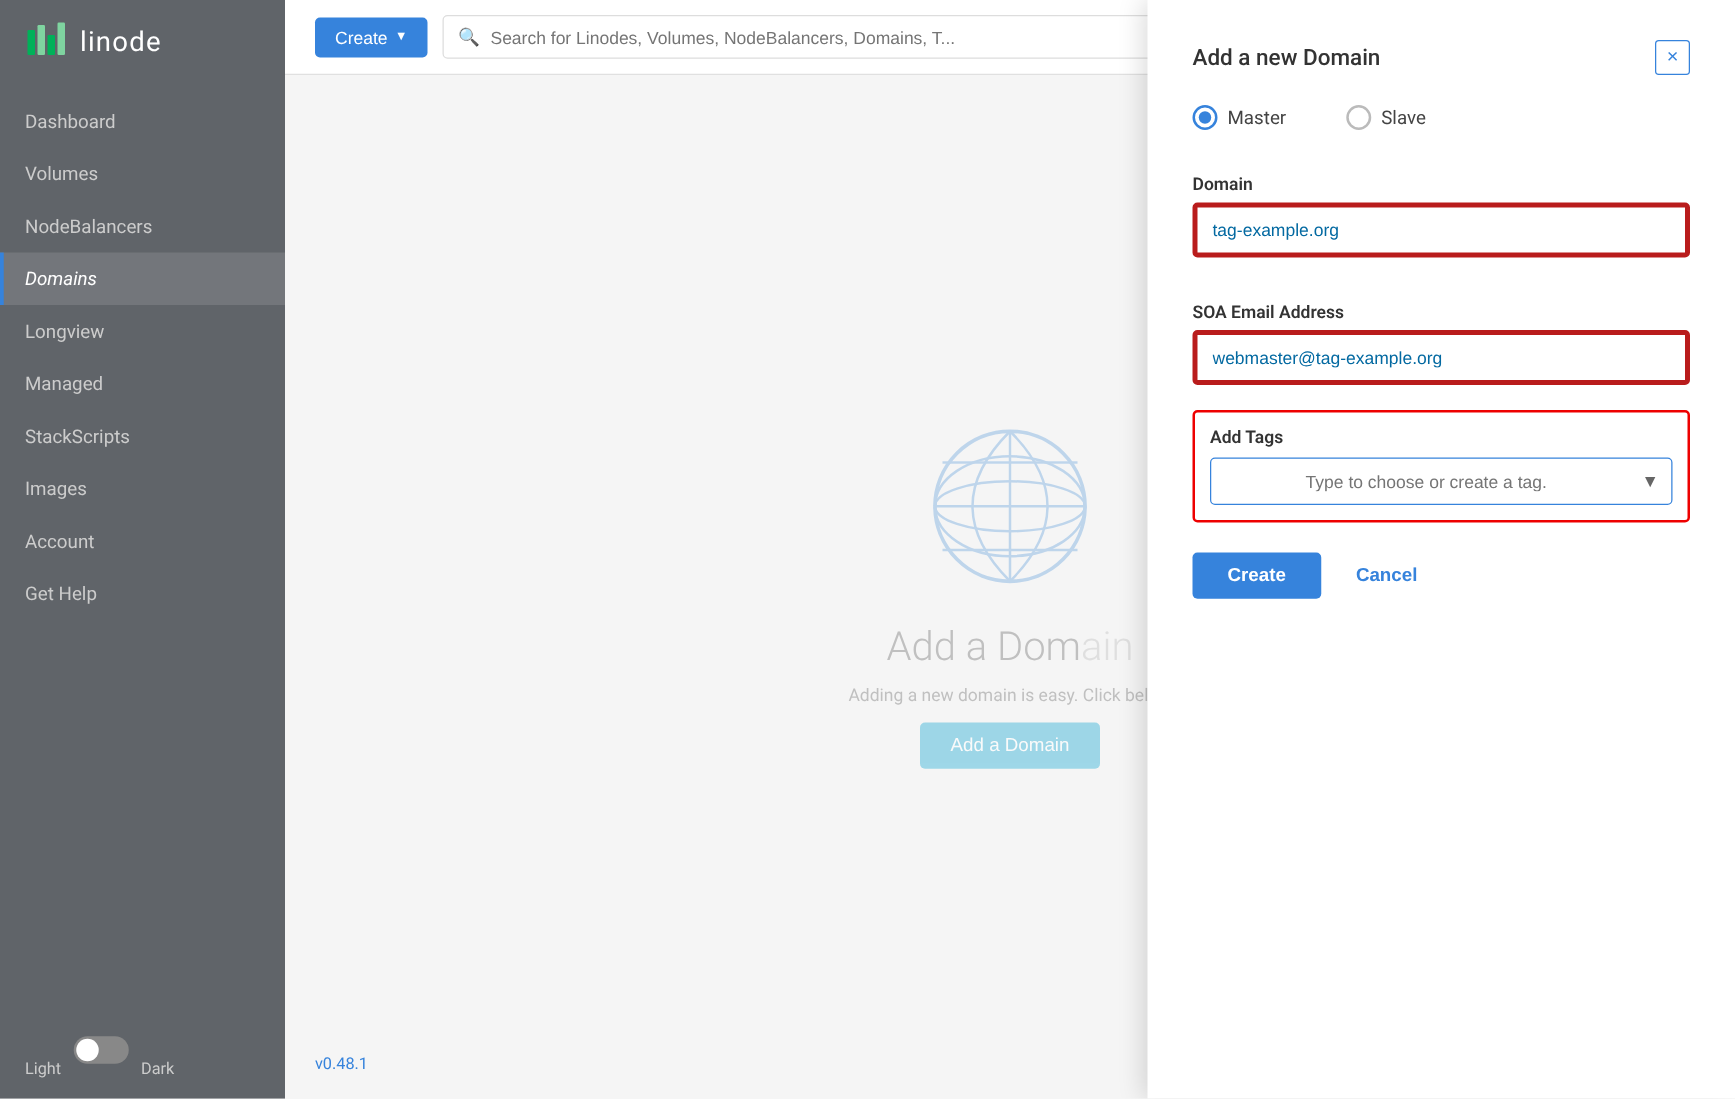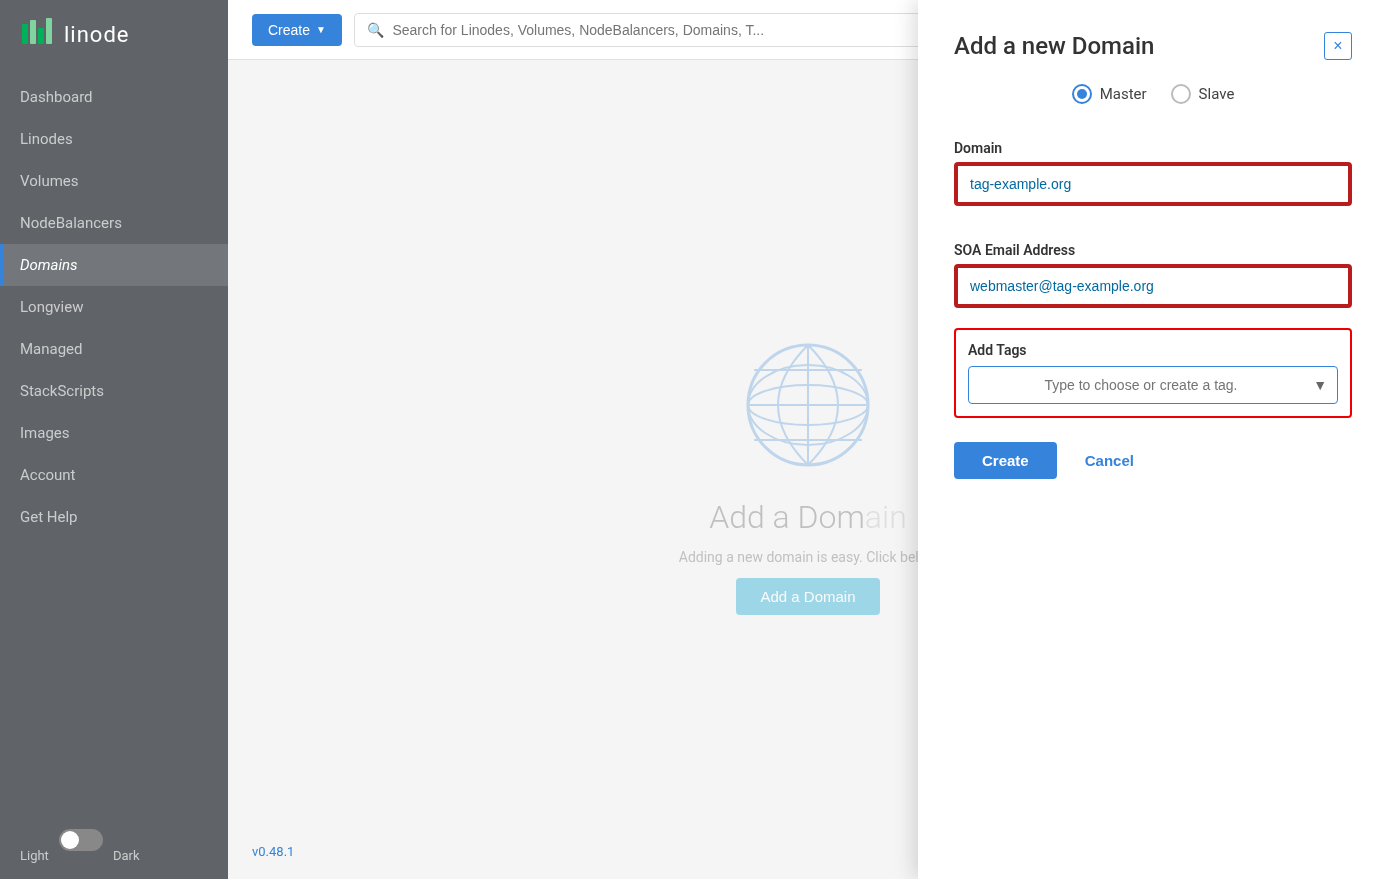--- a/index.html
+++ b/index.html
@@ -189,44 +189,43 @@
       overflow-y: auto;
       z-index: 100;
     }
     .modal-header {
       display: flex;
       justify-content: space-between;
       align-items: center;
       margin-bottom: 24px;
     }
     .modal-title {
-      font-size: 24px;
+      font-size: 18px;
       font-weight: 500;
       color: #333;
     }
     .close-btn {
       width: 28px;
       height: 28px;
       border: 1.5px solid #3683dc;
       border-radius: 3px;
       background: transparent;
       color: #3683dc;
       font-size: 16px;
       cursor: pointer;
       display: flex;
       align-items: center;
       justify-content: center;
     }
 
     
     .radio-group {
       display: flex;
-      gap: 24px;
+      gap: 48px;
       margin-bottom: 24px;
-      justify-content: center;
     }
     .radio-item {
       display: flex;
       align-items: center;
       gap: 8px;
       cursor: pointer;
     }
     .radio-circle {
       width: 20px;
       height: 20px;
@@ -344,21 +343,20 @@
       <rect x="2" y="8" width="6" height="20" rx="1" fill="#00b159"></rect>
       <rect x="10" y="4" width="6" height="24" rx="1" fill="#7fd4a0"></rect>
       <rect x="18" y="12" width="6" height="16" rx="1" fill="#00b159"></rect>
       <rect x="26" y="2" width="6" height="26" rx="1" fill="#7fd4a0"></rect>
     </svg>
     <span class="logo-text">linode</span>
   </div>
 
   <nav class="sidebar-nav">
     <a class="nav-item">Dashboard</a>
-    <a class="nav-item">Linodes</a>
     <a class="nav-item">Volumes</a>
     <a class="nav-item">NodeBalancers</a>
     <a class="nav-item active">Domains</a>
     <a class="nav-item">Longview</a>
     <a class="nav-item">Managed</a>
     <a class="nav-item">StackScripts</a>
     <a class="nav-item">Images</a>
     <a class="nav-item">Account</a>
     <a class="nav-item">Get Help</a>
   </nav>

